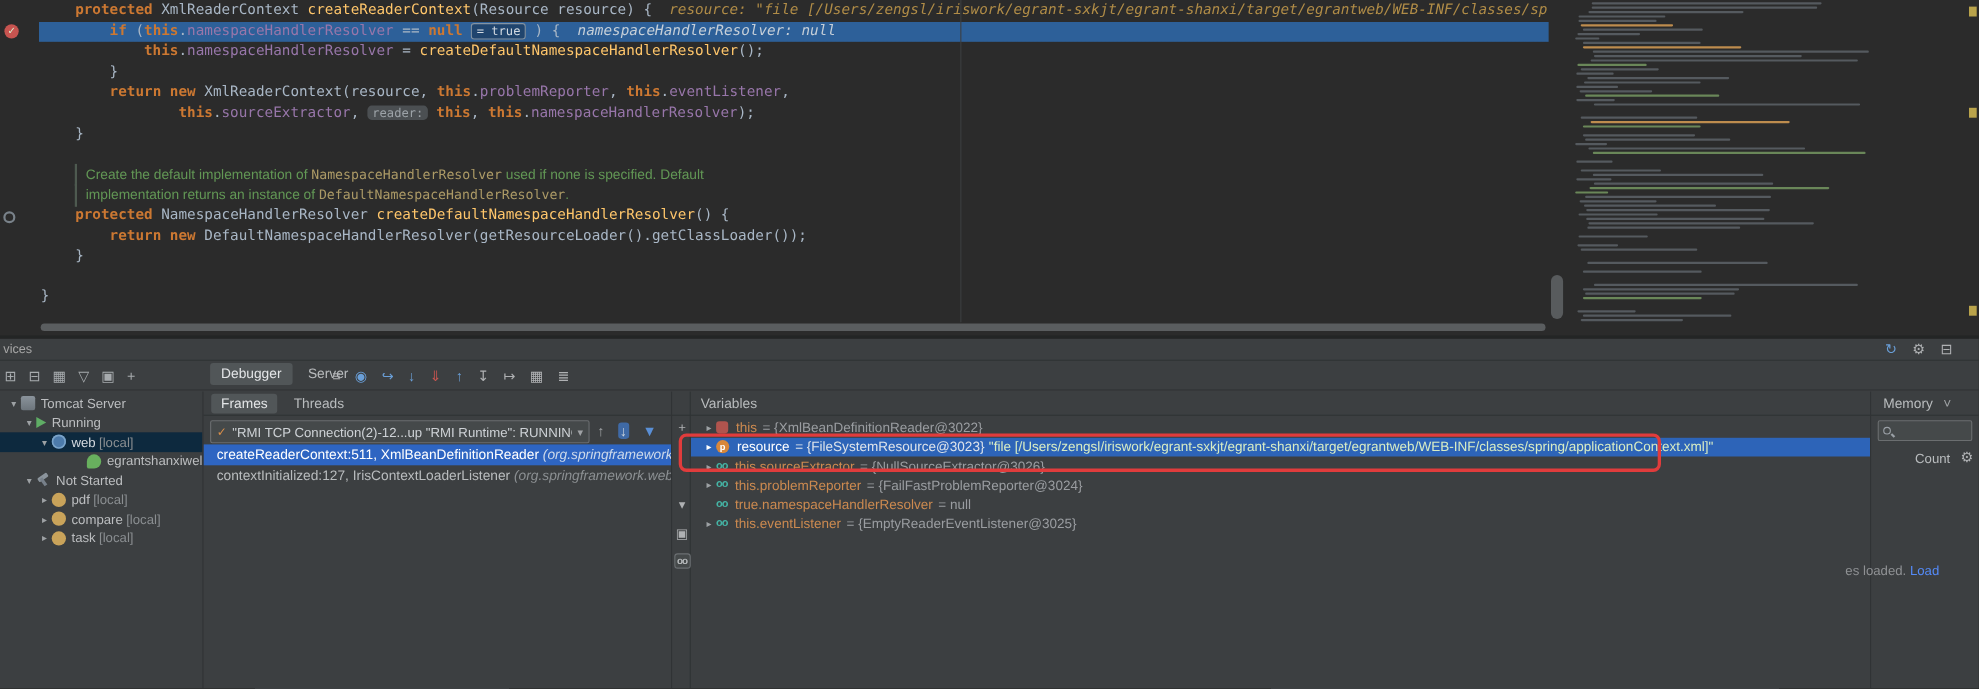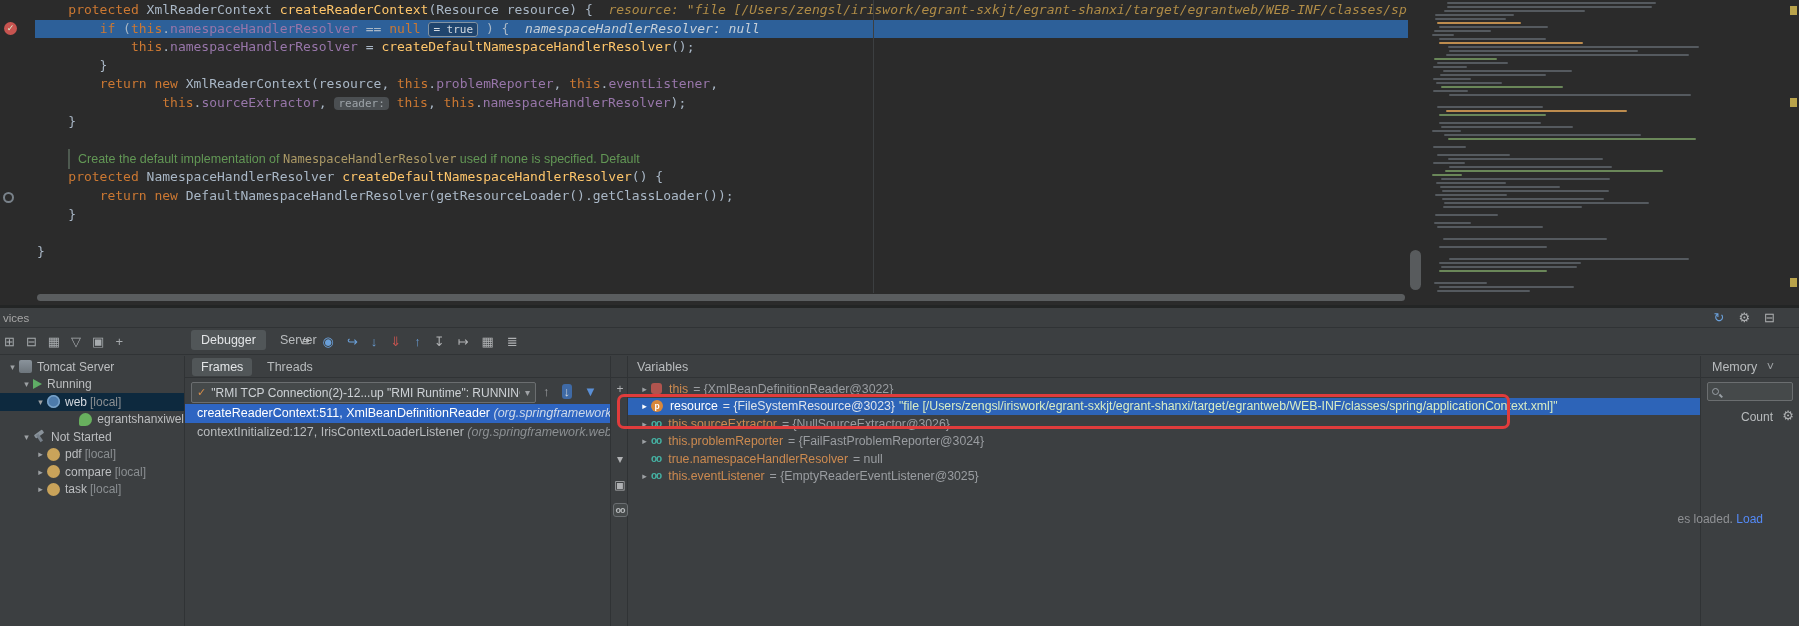--- a/index.html
+++ b/index.html
@@ -7,21 +7,21 @@
   .screen { position:relative; width:1799px; height:626px; overflow:hidden; background:#2b2b2b; }
 
   
   .editor { position:absolute; left:0; top:0; width:1799px; height:305px; background:#2b2b2b; overflow:hidden; }
   .code-lines { position:absolute; left:0; top:1px; width:1408px; overflow:hidden; }
   .cl { height:18.6px; line-height:18.6px; padding-left:37px; white-space:pre;
         font-family:"DejaVu Sans Mono", monospace; font-size:13px; color:#a9b7c6; }
   .cl.hl { background:linear-gradient(to right, #2b2b2b 0 35px, #2d6099 35px); }
   .cl.doc { font-family:"Liberation Sans", sans-serif; font-size:12.5px; padding-left:78px; position:relative; }
   .cl.doc::before { content:''; position:absolute; left:68px; top:-1px; bottom:-1px; width:2px; background:#4e5a50; }
-  .s-kw  { color:#cc7832; font-weight:normal;text-align:center; }
+  .s-kw  { color:#cc7832; font-weight:bold;text-align:center; }
   .s-mth { color:#ffc66b; }
   .s-fld { color:#9876aa; }
   .s-p   { color:#a9b7c6; }
   .s-hint { color:#b08c47; font-style:italic; }
   .s-hintsel { color:#c6cfd8; font-style:italic; }
   .s-box { background:rgba(0,0,0,.28); border:1px solid #8293a3; border-radius:3px; padding:0 4px; color:#d3dae1; font-size:11px;text-align:center; }
   .s-pill { background:#4b4f52; border-radius:4px; padding:0 4px; color:#9da3a8; font-size:11px; }
   .s-cmt { color:#629755; }
   .s-dcode { font-family:"DejaVu Sans Mono", monospace; font-size:12px; color:#ac9a66; }
   .margin-guide { position:absolute; left:873px; top:0; width:1px; height:293px; background:#3c3f41; }
@@ -125,20 +125,21 @@
     <div class="code-lines" id="code-lines">
         <div class="cl"><span class="s-p">    </span><span class="s-kw">protected </span><span class="s-p">XmlReaderContext </span><span class="s-mth">createReaderContext</span><span class="s-p">(Resource resource) {  </span><span class="s-hint">resource: "file [/Users/zengsl/iriswork/egrant-sxkjt/egrant-shanxi/target/egrantweb/WEB-INF/classes/spring/applicationContext.xml]"</span></div>
         <div class="cl hl"><span class="s-p">        </span><span class="s-kw">if </span><span class="s-p">(</span><span class="s-kw">this</span><span class="s-p">.</span><span class="s-fld">namespaceHandlerResolver</span><span class="s-p"> == </span><span class="s-kw">null </span><span class="s-box">= true</span><span class="s-p"> ) {  </span><span class="s-hintsel">namespaceHandlerResolver: null</span></div>
         <div class="cl"><span class="s-p">            </span><span class="s-kw">this</span><span class="s-p">.</span><span class="s-fld">namespaceHandlerResolver</span><span class="s-p"> = </span><span class="s-mth">createDefaultNamespaceHandlerResolver</span><span class="s-p">();</span></div>
         <div class="cl"><span class="s-p">        }</span></div>
         <div class="cl"><span class="s-p">        </span><span class="s-kw">return new </span><span class="s-p">XmlReaderContext(resource, </span><span class="s-kw">this</span><span class="s-p">.</span><span class="s-fld">problemReporter</span><span class="s-p">, </span><span class="s-kw">this</span><span class="s-p">.</span><span class="s-fld">eventListener</span><span class="s-p">,</span></div>
         <div class="cl"><span class="s-p">                </span><span class="s-kw">this</span><span class="s-p">.</span><span class="s-fld">sourceExtractor</span><span class="s-p">, </span><span class="s-pill">reader:</span><span class="s-p"> </span><span class="s-kw">this</span><span class="s-p">, </span><span class="s-kw">this</span><span class="s-p">.</span><span class="s-fld">namespaceHandlerResolver</span><span class="s-p">);</span></div>
         <div class="cl"><span class="s-p">    }</span></div>
         <div class="cl"></div>
         <div class="cl doc"><span class="s-cmt">Create the default implementation of </span><span class="s-dcode">NamespaceHandlerResolver</span><span class="s-cmt"> used if none is specified. Default</span></div>
+        <div class="cl doc"><span class="s-cmt">implementation returns an instance of </span><span class="s-dcode">DefaultNamespaceHandlerResolver</span><span class="s-cmt">.</span></div>
         <div class="cl"><span class="s-p">    </span><span class="s-kw">protected </span><span class="s-p">NamespaceHandlerResolver </span><span class="s-mth">createDefaultNamespaceHandlerResolver</span><span class="s-p">() {</span></div>
         <div class="cl"><span class="s-p">        </span><span class="s-kw">return new </span><span class="s-p">DefaultNamespaceHandlerResolver(getResourceLoader().getClassLoader());</span></div>
         <div class="cl"><span class="s-p">    }</span></div>
         <div class="cl"></div>
         <div class="cl"><span class="s-p">}</span></div>
       </div>
     <div class="margin-guide"></div>
     <div class="breakpoint">✓</div>
     <div class="gutter-mark"></div>
     <div class="vscroll">

